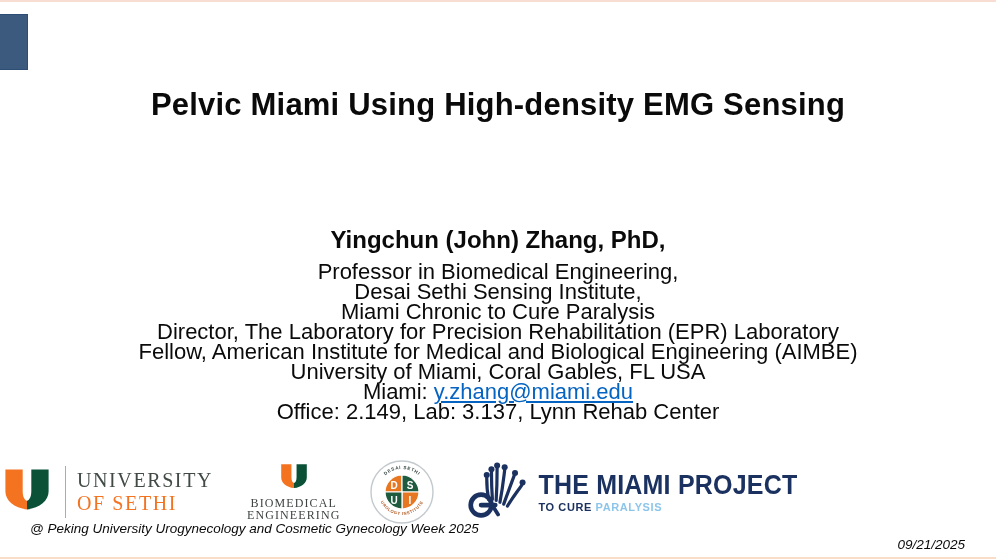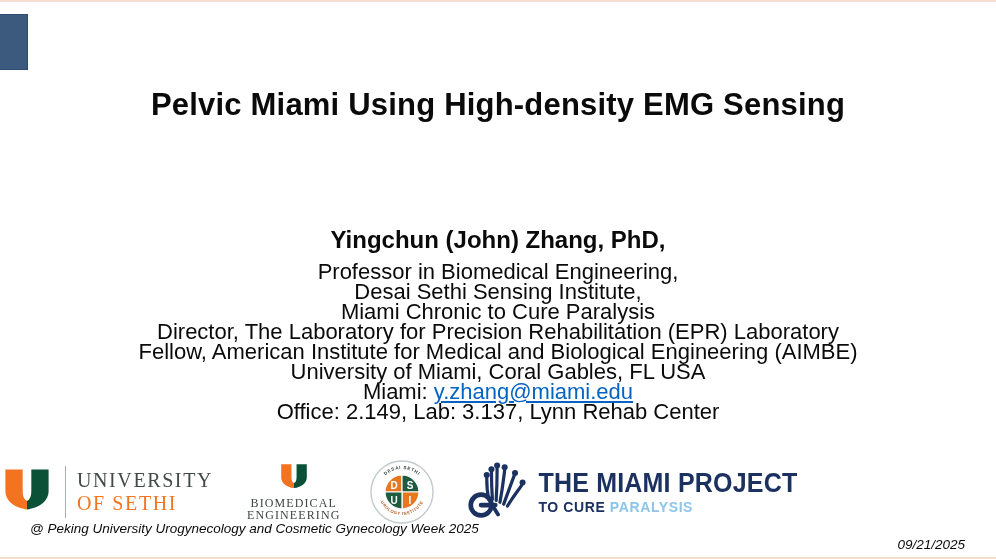--- a/index.html
+++ b/index.html
@@ -77,21 +77,21 @@
     color: #3f4443; line-height: 12px; margin-top: 3px;
   }
   .dsui-logo { width: 64px; height: 64px; }
   .mp-logo { display: flex; align-items: center; margin-left: 2px; }
   .mp-text { margin-left: 6px; }
   .mp-line1 {
     font-size: 25px; font-weight: bold; color: #1b3160;
     letter-spacing: 0.2px; line-height: 26px;
     transform: scaleY(1.08); transform-origin: left center;
   }
-  .mp-line2 { font-size: 14px; font-weight: bold; letter-spacing: 0.6px; margin-top: 4px; }
+  .mp-line2 { font-size: 11px; font-weight: bold; letter-spacing: 0.6px; margin-top: 4px; }
   .mp-line2 .dark { color: #1b3160; }
   .mp-line2 .light { color: #8cc5ea; }
   
   .footer-left {
     position: absolute; left: 30px; bottom: 23px;
     font-style: italic; font-size: 13.5px; color: #0a0a0a;
   }
   .footer-right {
     position: absolute; right: 31px; bottom: 7px;
     font-style: italic; font-size: 13.5px; color: #0a0a0a;

